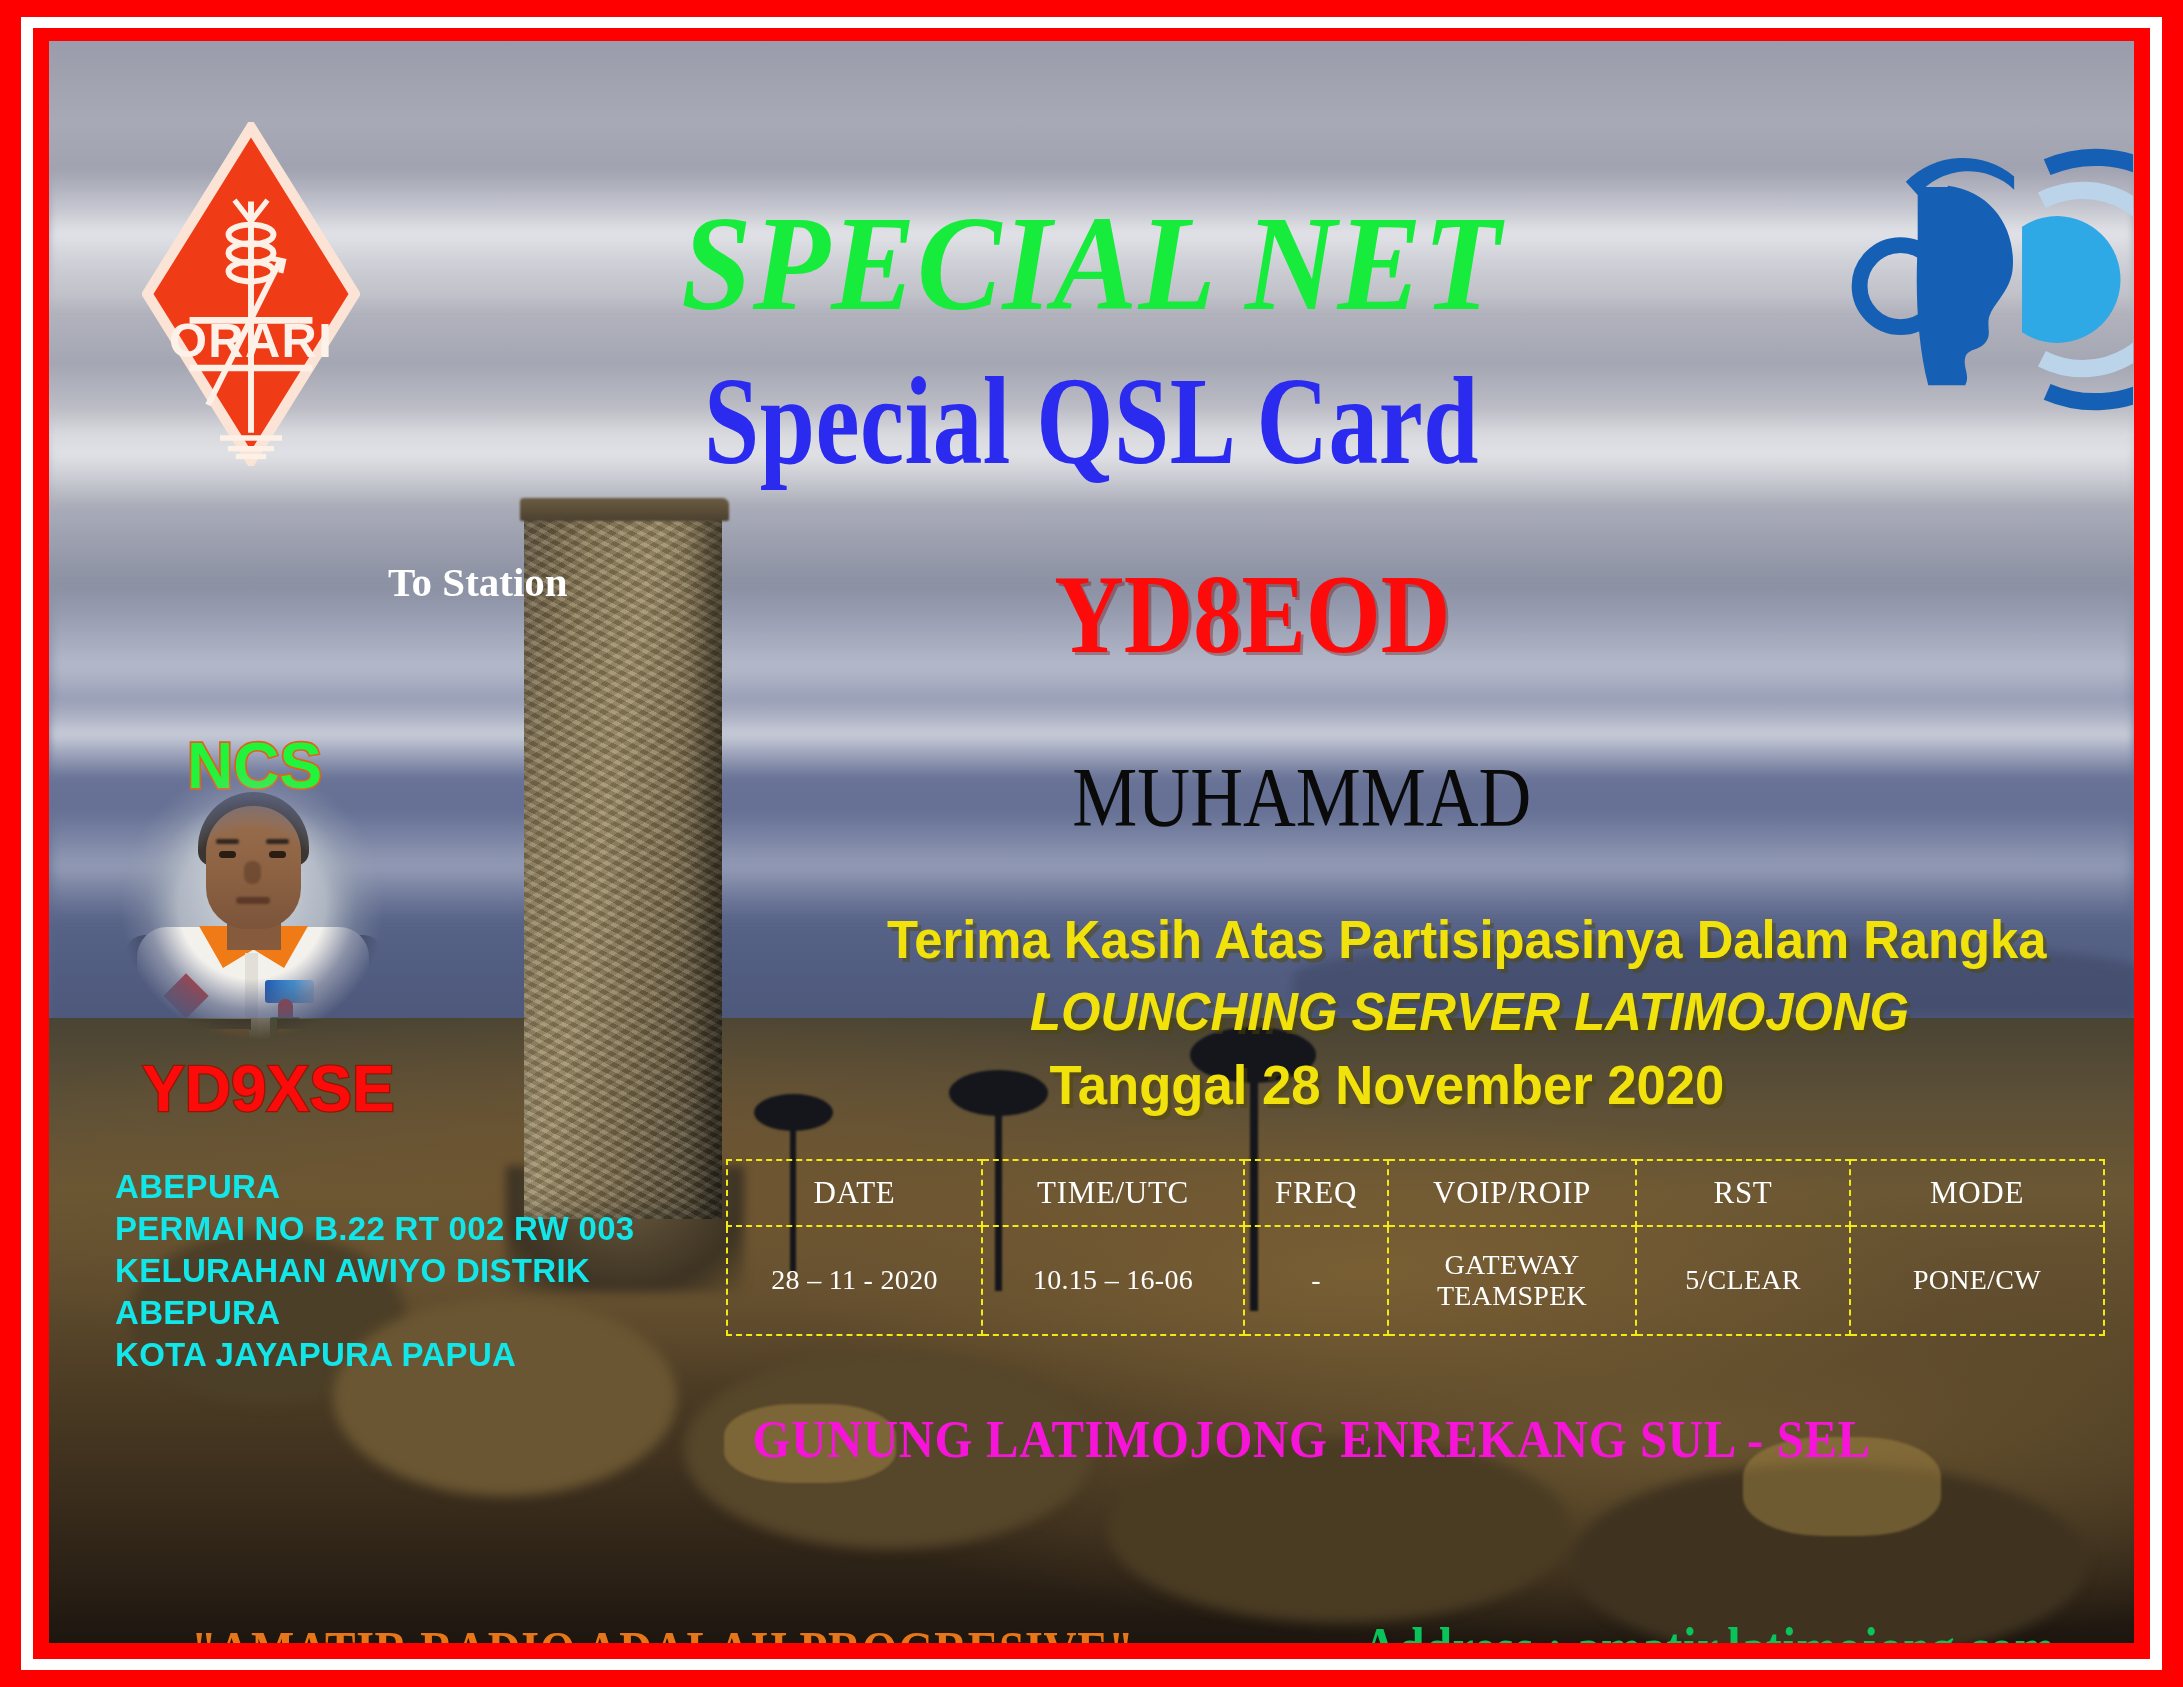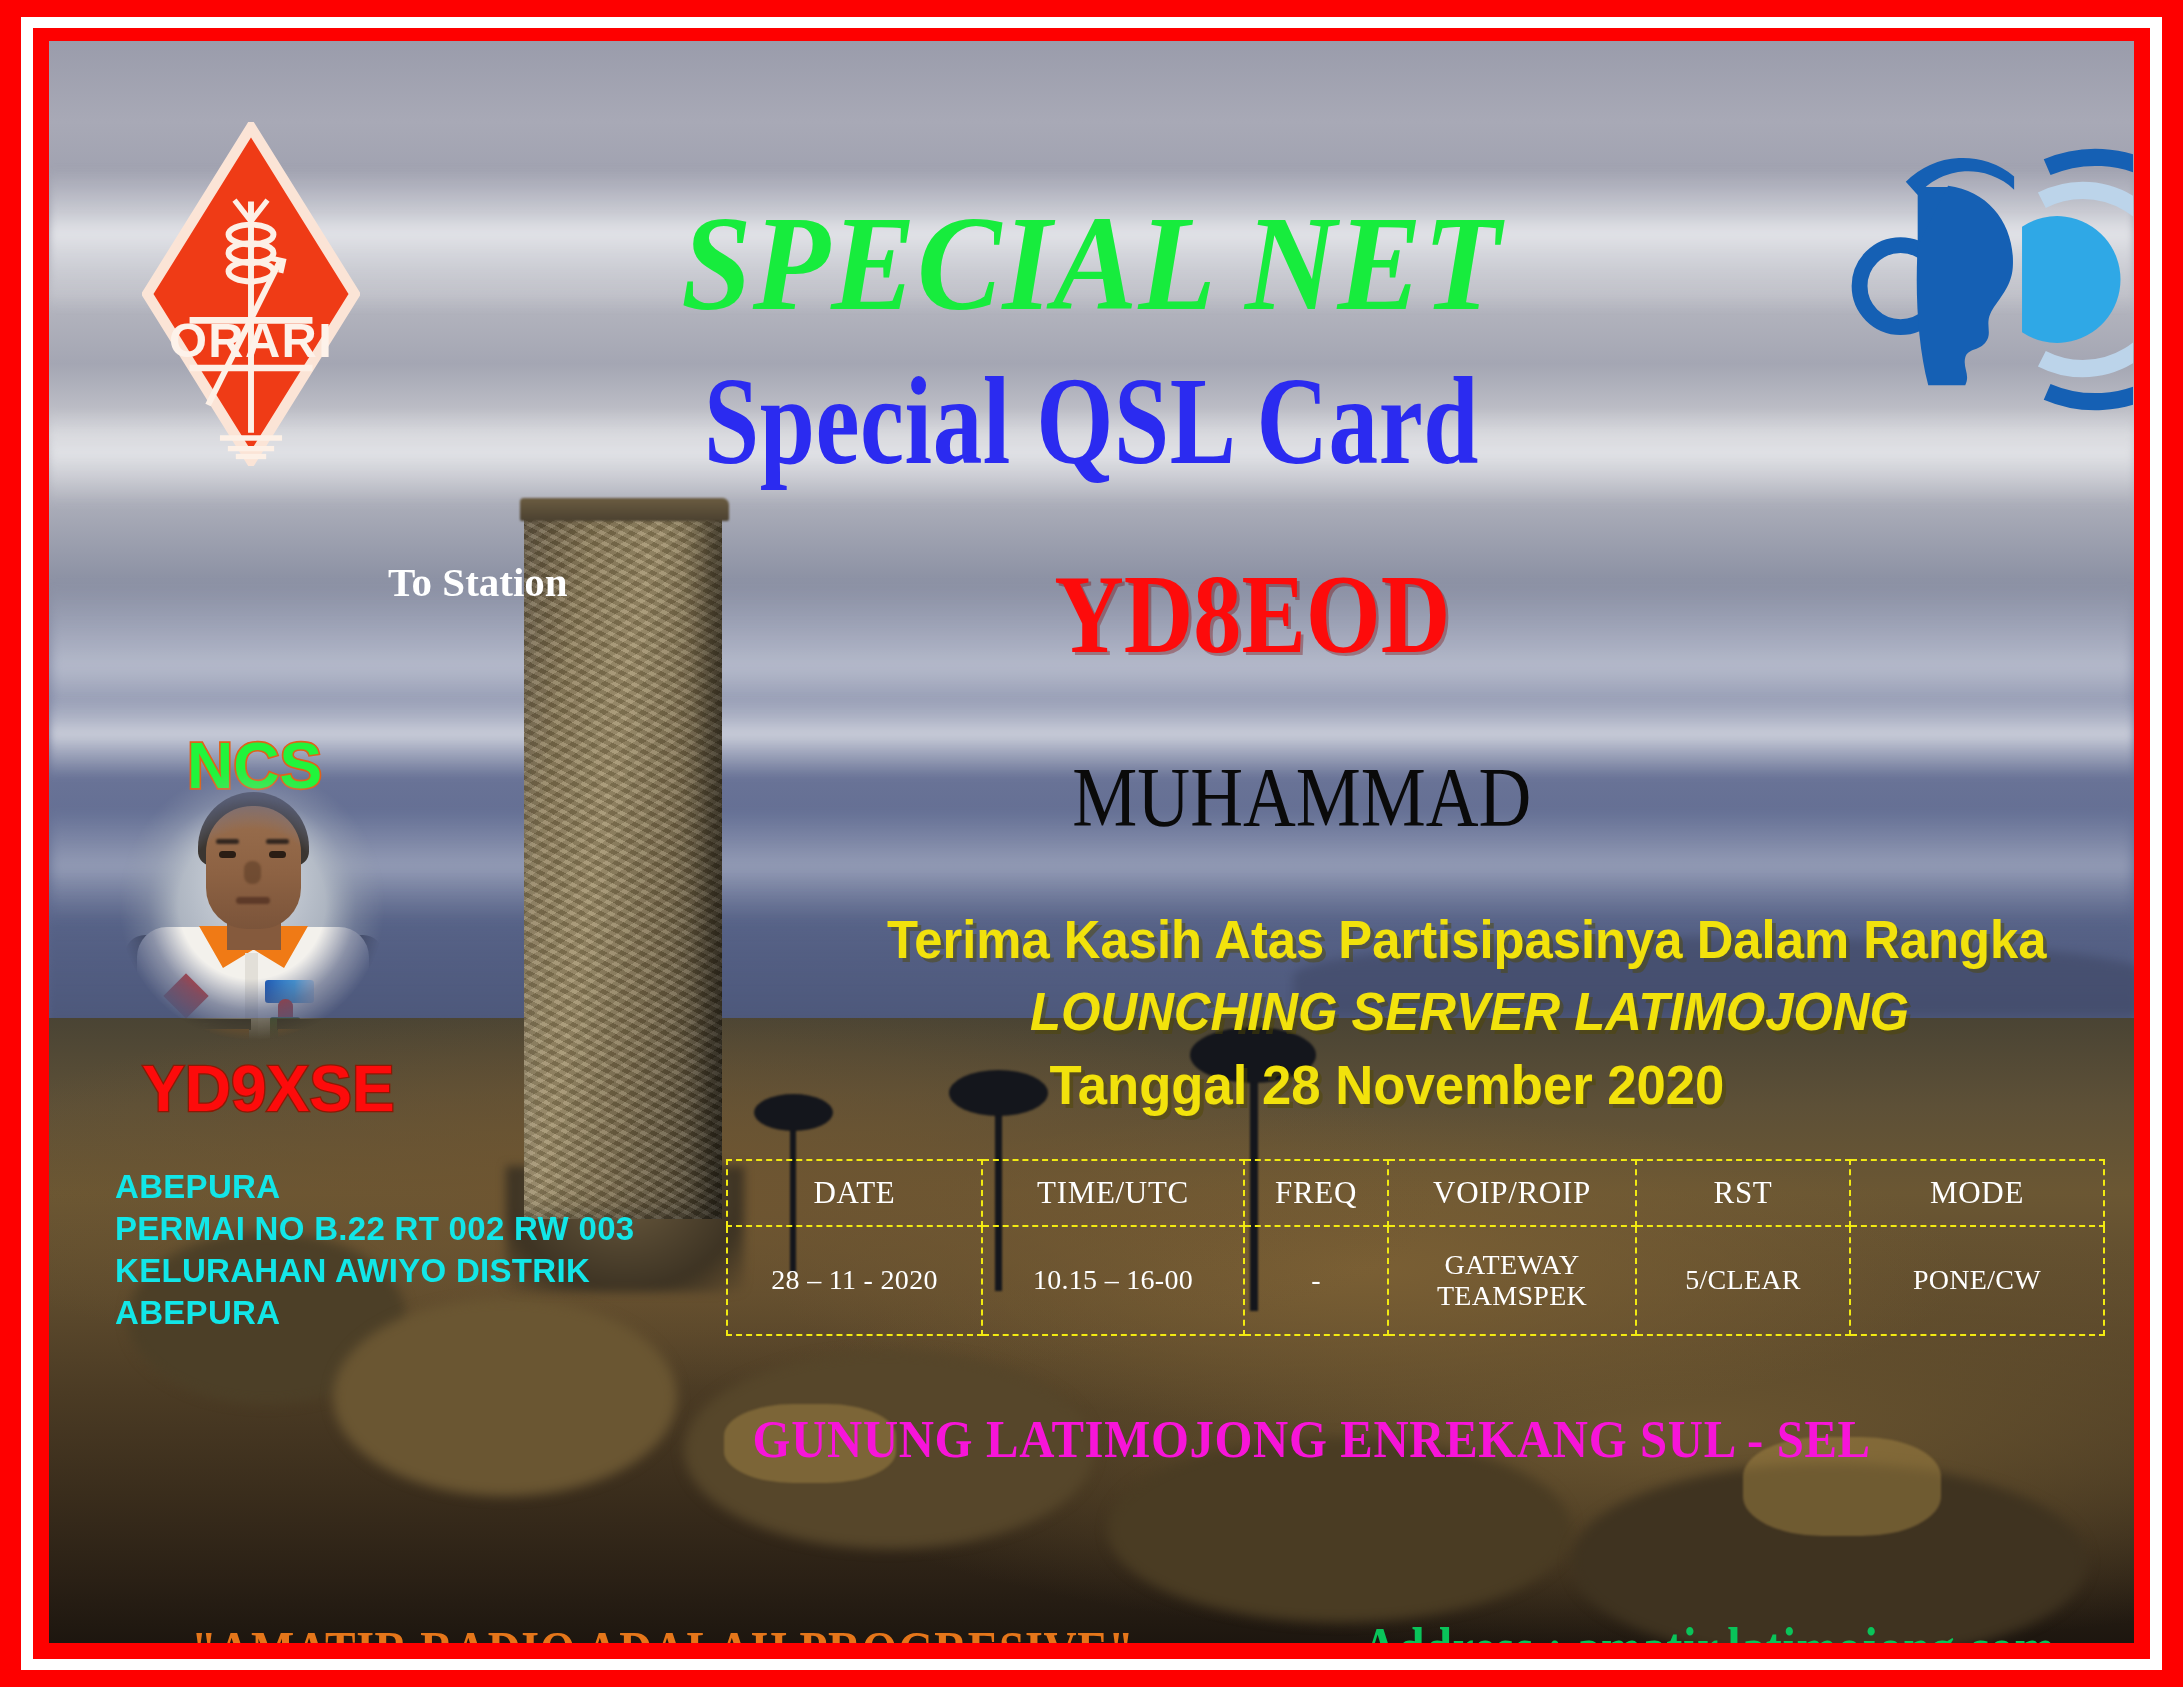--- a/index.html
+++ b/index.html
@@ -377,37 +377,38 @@
 
     <div class="t thanks">Terima Kasih Atas Partisipasinya Dalam Rangka</div>
     <div class="t event">LOUNCHING SERVER LATIMOJONG</div>
     <div class="t eventdate">Tanggal  28  November  2020</div>
 
     <div class="addr">
       <div>ABEPURA</div>
       <div>PERMAI NO B.22 RT 002 RW 003</div>
       <div>KELURAHAN AWIYO DISTRIK</div>
       <div>ABEPURA</div>
+      <div>KOTA JAYAPURA PAPUA</div>
     </div>
 
     <table class="logtable">
       <thead>
         <tr>
           <th class="col-date">DATE</th>
           <th class="col-time">TIME/UTC</th>
           <th class="col-freq">FREQ</th>
           <th class="col-voip">VOIP/ROIP</th>
           <th class="col-rst">RST</th>
           <th class="col-mode">MODE</th>
         </tr>
       </thead>
       <tbody>
         <tr>
           <td>28 – 11 - 2020</td>
-          <td>10.15 – 16-00</td>
+          <td>10.15 – 16-06</td>
           <td>-</td>
           <td>
             <div>GATEWAY</div>
             <div>TEAMSPEK</div>
           </td>
           <td>5/CLEAR</td>
           <td>PONE/CW</td>
         </tr>
       </tbody>
     </table>

